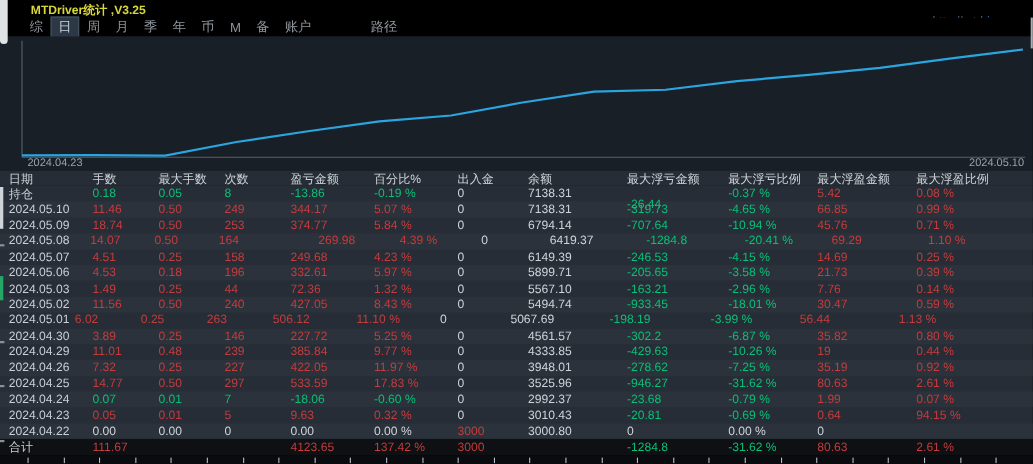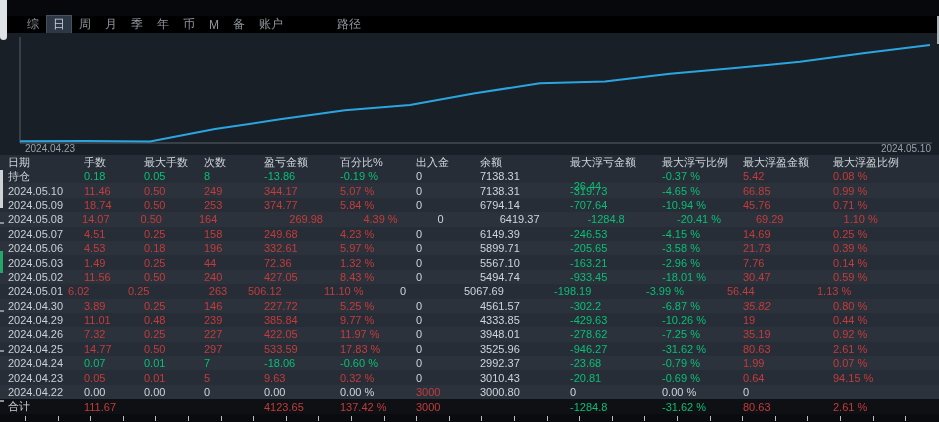--- a/index.html
+++ b/index.html
@@ -48,20 +48,23 @@
   .edge-white{position:absolute;left:0;top:170px;width:3px;height:38px;background:#cfd3d6;}
   .edge-green{position:absolute;left:0;top:251px;width:3px;height:22px;background:#27a567;}
   .edge-tick{position:absolute;left:0;width:4px;height:2px;background:#8a9097;}
   .edge-right{position:absolute;right:0;top:16px;width:2px;height:28px;background:#aab0b6;}
 </style>
 </head>
 <body>
 
 <div class="window">
 
+  <div class="titlebar">
+    <span class="title">MTDriver统计 ,V3.25</span>
+  </div>
   <a class="url" href="#">http://mtdriver.cn</a>
 
   <div class="menubar" id="menubar">
       <span class="menu-item">综</span>
       <span class="menu-item sel">日</span>
       <span class="menu-item">周</span>
       <span class="menu-item">月</span>
       <span class="menu-item">季</span>
       <span class="menu-item">年</span>
       <span class="menu-item">币</span>
@@ -206,42 +209,42 @@
           <span class="cell vw" style="width: 90px;">5494.74</span>
           <span class="cell vg" style="width: 92px;">-933.45</span>
           <span class="cell vg" style="width: 81px;">-18.01 %</span>
           <span class="cell vr" style="width: 90px;">30.47</span>
           <span class="cell vr" style="width: 98px;">0.59 %</span>
         </div>
         <div class="trow">
           <span class="cell vd" style="width: 68px;">2024.05.01</span>
           <span class="cell vr" style="width: 60px;">6.02</span>
           <span class="cell vr" style="width: 60px;">0.25</span>
-          <span class="cell vr" style="width: 60px; text-align: center;">263</span>
+          <span class="cell vr" style="width: 60px;">263</span>
           <span class="cell vr" style="width: 76px;">506.12</span>
           <span class="cell vr" style="width: 76px;">11.10 %</span>
           <span class="cell vw" style="width: 64px;">0</span>
           <span class="cell vw" style="width: 90px;">5067.69</span>
           <span class="cell vg" style="width: 92px;">-198.19</span>
           <span class="cell vg" style="width: 81px;">-3.99 %</span>
           <span class="cell vr" style="width: 90px;">56.44</span>
           <span class="cell vr" style="width: 98px;">1.13 %</span>
         </div>
         <div class="trow">
           <span class="cell vd" style="width: 84px;">2024.04.30</span>
           <span class="cell vr" style="width: 60px;">3.89</span>
           <span class="cell vr" style="width: 60px;">0.25</span>
           <span class="cell vr" style="width: 60px;">146</span>
           <span class="cell vr" style="width: 76px;">227.72</span>
           <span class="cell vr" style="width: 76px;">5.25 %</span>
           <span class="cell vw" style="width: 64px;">0</span>
           <span class="cell vw" style="width: 90px;">4561.57</span>
           <span class="cell vg" style="width: 92px;">-302.2</span>
           <span class="cell vg" style="width: 81px;">-6.87 %</span>
-          <span class="cell vr" style="width: 90px; font-style: italic;">35.82</span>
+          <span class="cell vr" style="width: 90px;">35.82</span>
           <span class="cell vr" style="width: 98px;">0.80 %</span>
         </div>
         <div class="trow">
           <span class="cell vd" style="width: 84px;">2024.04.29</span>
           <span class="cell vr" style="width: 60px;">11.01</span>
           <span class="cell vr" style="width: 60px;">0.48</span>
           <span class="cell vr" style="width: 60px;">239</span>
           <span class="cell vr" style="width: 76px;">385.84</span>
           <span class="cell vr" style="width: 76px;">9.77 %</span>
           <span class="cell vw" style="width: 64px;">0</span>

